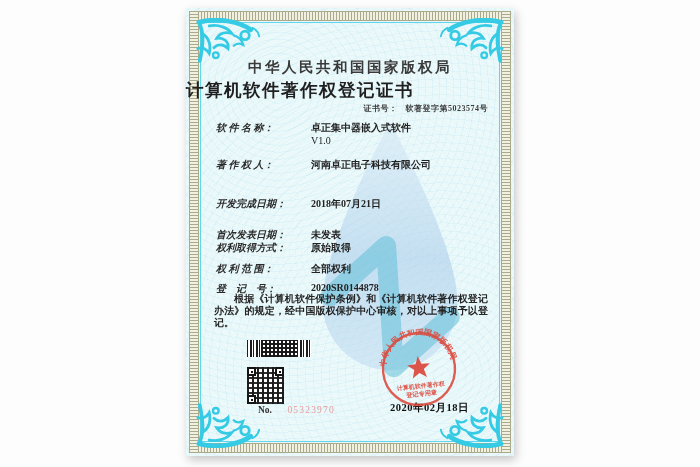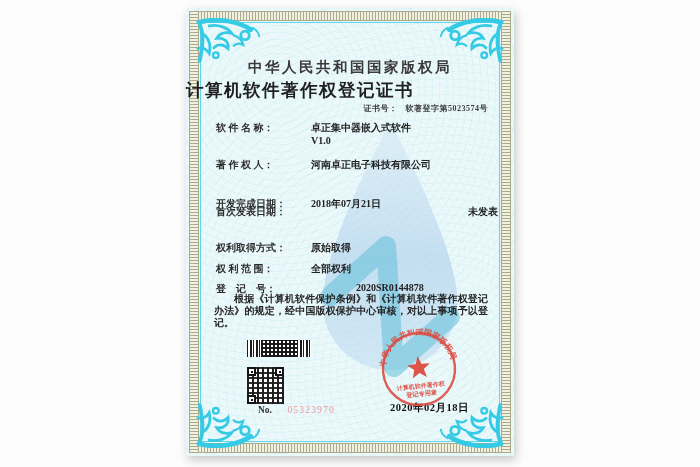--- a/index.html
+++ b/index.html
@@ -34,25 +34,25 @@
   .corner.br{right:10px;bottom:8px;transform:scale(-1,-1);}
   .watermark{position:absolute;left:104px;top:110px;width:200px;height:278px;z-index:1;}
   .content{position:absolute;inset:0;z-index:2;color:#2a2a2a;}
   .authority{position:absolute;top:50px;left:0;right:0;text-align:center;
     font-size:14.5px;font-weight:bold;letter-spacing:2.5px;color:#3a3a3a;white-space:nowrap;}
   .cert-title{position:absolute;top:70px;left:0;right:0;text-align:left;
     font-size:17.5px;font-weight:bold;letter-spacing:1.5px;color:#1f1f1f;white-space:nowrap;}
   .cert-no{position:absolute;top:95px;right:26px;font-size:8px;font-weight:bold;color:#3c3c3c;letter-spacing:.5px;}
   .cert-no .gap{display:inline-block;width:8px;}
   .frow{position:absolute;left:30px;right:16px;display:flex;font-size:10px;font-weight:bold;white-space:nowrap;}
-  .f-label{width:95px;flex:none;color:#2b2b2b;}
+  .f-label{width:95px;flex:none;color:#2b2b2b;font-style:italic;}
   .f-value{color:#222;}
-  .f-value2{position:absolute;left:125px;top:127px;font-size:10px;font-weight:bold;color:#222;}
-  .r0{top:113px;} .r1{top:150px;align-items:center;} .r2{top:189px;} .r3{top:197px;justify-content:space-between;}
-  .r4{top:233px;} .r5{top:254px;} .r6{top:274px;gap:45px;}
+  .f-value2{position:absolute;left:125px;top:127px;font-size:10px;font-weight:normal;color:#222;}
+  .r0{top:113px;} .r1{top:150px;align-items:center;} .r2{top:189px;} .r3{top:220px;}
+  .r4{top:233px;} .r5{top:254px;} .r6{top:274px;}
   .statement{position:absolute;left:28px;right:26px;top:285px;font-size:10px;font-weight:bold;
     line-height:12px;text-indent:2em;color:#242424;text-align:justify;}
   .barcode{position:absolute;left:61px;top:332px;width:64px;height:17px;background:#fff;display:flex;}
   .bc-bars{flex:none;width:14px;height:100%;
     background-image:repeating-linear-gradient(90deg,#1c1c1c 0 1px,#fff 1px 3px,#1c1c1c 3px 5px,#fff 5px 6px);}
   .bc-mid{flex:1;height:100%;
     background-image:repeating-linear-gradient(0deg,rgba(20,20,20,.95) 0 2px,transparent 2px 4px),
       repeating-linear-gradient(90deg,#1c1c1c 0 2px,#fff 2px 4px);}
   .qrcode{position:absolute;left:61px;top:359px;width:37px;height:37px;background:#fff;
     background-image:repeating-linear-gradient(0deg,rgba(25,25,25,.9) 0 2px,transparent 2px 5px),

